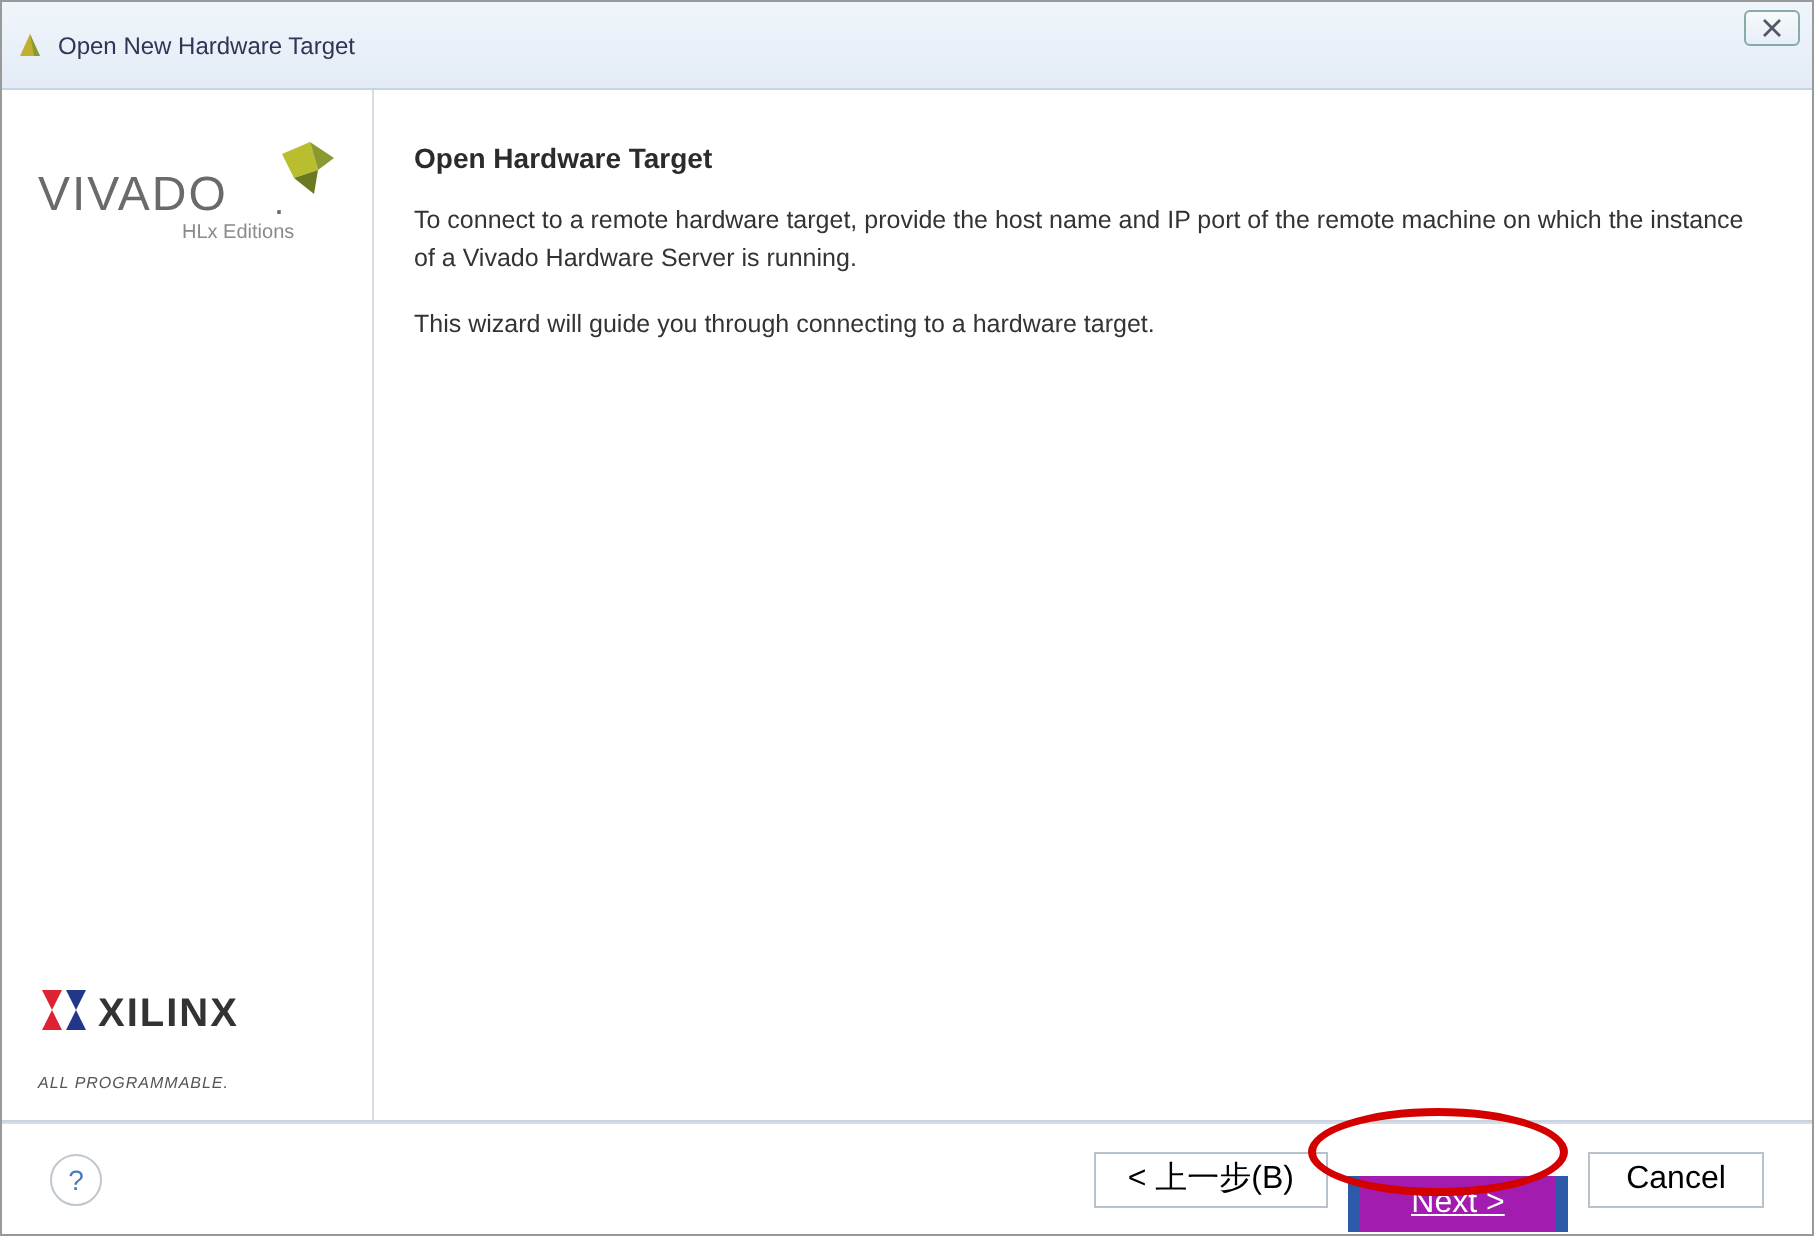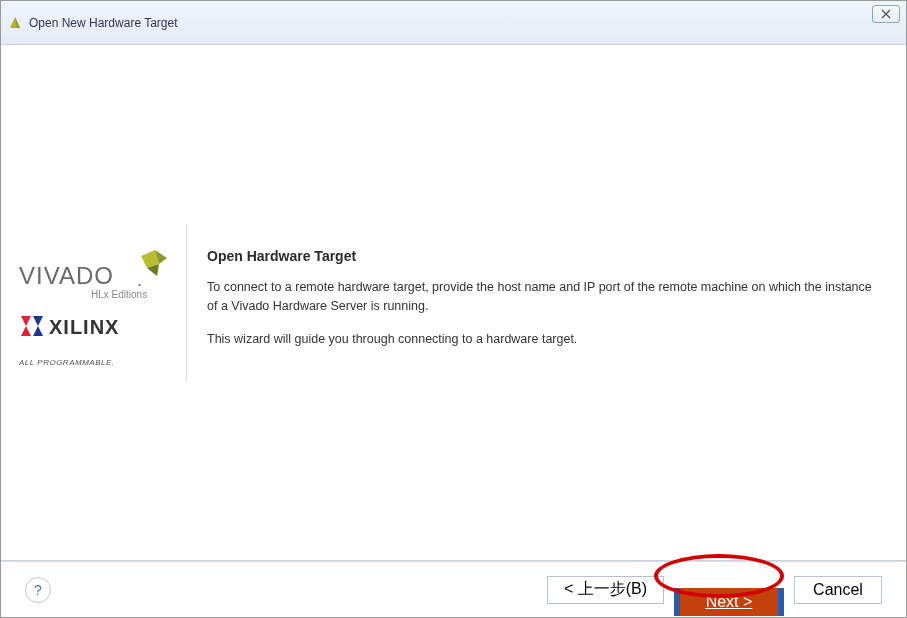--- a/index.html
+++ b/index.html
@@ -39,21 +39,20 @@
       background: linear-gradient(#f7fafc, #e6eef6);
       display: flex; align-items: center; justify-content: center;
       cursor: pointer;
     }
     .titlebar .close-btn svg { width: 10px; height: 10px; }
 
     .content {
       flex: 1;
       display: flex;
       border-bottom: 1px solid #c8d4e2;
-      align-items: center;
     }
     .sidebar {
       width: 186px;
       background: #fff;
       border-right: 1px solid #d6dde6;
       display: flex;
       flex-direction: column;
       padding: 26px 14px 14px 18px;
     }
     .vivado-logo { width: 150px; height: 60px; }
@@ -103,21 +102,21 @@
       border: 1px solid #b8c2cc;
       background: #fff;
       font-size: 16px;
       cursor: pointer;
       margin-left: 10px;
       display: inline-flex;
       align-items: center;
       justify-content: center;
     }
     .btn-primary {
-      background: #c2410c;
+      background: #a21caf;
       border: none;
       color: #fff;
       min-width: 110px;
       position: relative;
       margin-top: 25px;
     }
     .btn-primary::before {
       content: '';
       position: absolute;
       left: 0; top: 0; bottom: 0; width: 6px;

